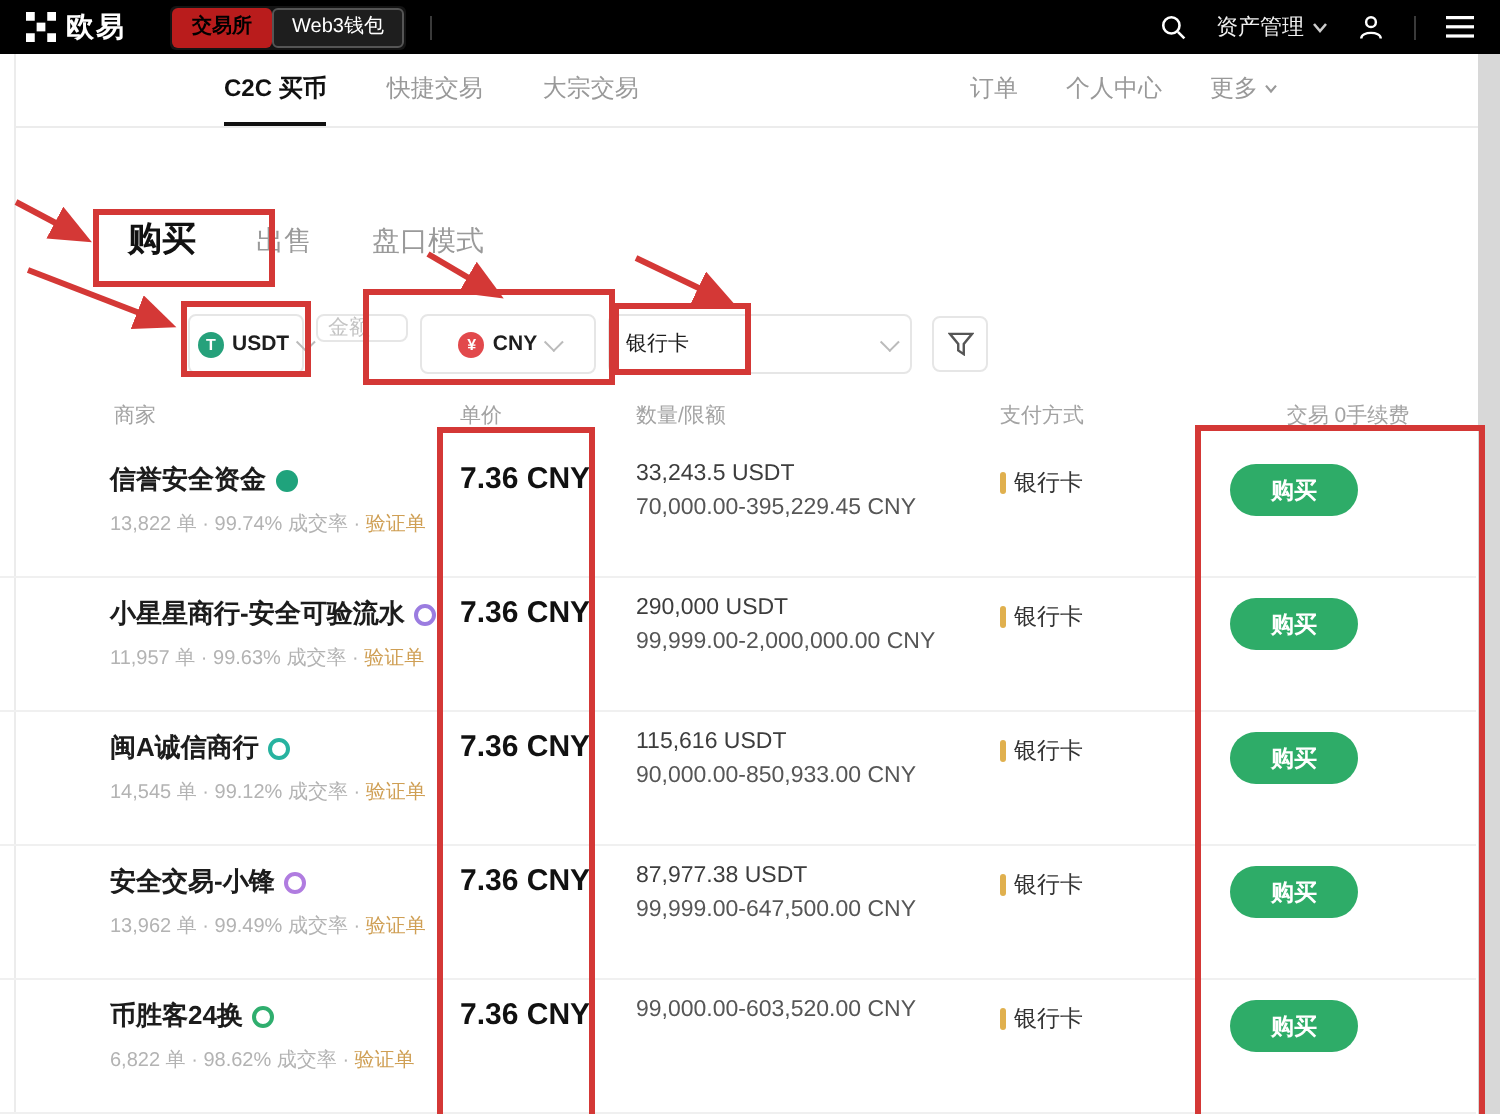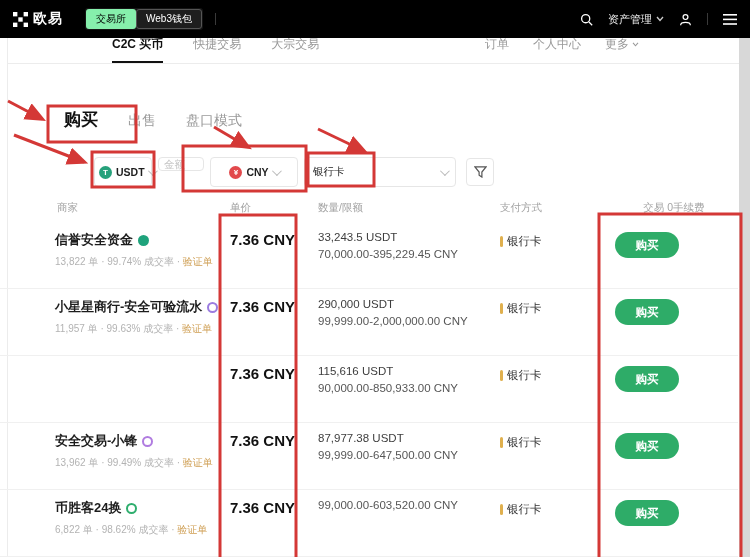--- a/index.html
+++ b/index.html
@@ -2,29 +2,29 @@
 <html lang="zh"><head>
 <meta charset="utf-8">
 <style>
   * { margin:0; padding:0; box-sizing:border-box; }
   html,body { width:750px; height:557px; overflow:hidden; }
   body {
     font-family:"Liberation Sans","DejaVu Sans",sans-serif;
     background:#fff; position:relative; color:#1c1c1c;
   }
   
-  .topbar { position:absolute; left:0; top:0; width:750px; height:38px;
+  .topbar { position:absolute; left:0; top:0; width:750px; height:27px;
     background:#000; display:flex; align-items:center; padding:0 13px; z-index:5; }
   .brand { display:flex; align-items:center; gap:5px; }
   .brand-name { color:#fff; font-size:14px; font-weight:700; letter-spacing:1px; }
   .toggle { display:flex; align-items:center; margin-left:22px; background:#141414;
     border-radius:3px; padding:1px; }
   .toggle-btn { font-size:10px; line-height:1; padding:4px 9px; border-radius:3px;
     border:1px solid transparent; cursor:pointer; white-space:nowrap; }
-  .toggle-btn.active { background:#86efac; color:#000; font-weight:400; }
+  .toggle-btn.active { background:#b91c1c; color:#000; font-weight:700; }
   .toggle-btn.inactive { background:#1e1e1e; color:#fff; border-color:#555; }
   .tb-divider { width:1px; height:12px; background:#3a3a3a; margin-left:12px; }
   .topbar-right { margin-left:auto; display:flex; align-items:center; gap:15px; }
   .asset { display:flex; align-items:center; gap:4px; color:#f0f0f0; font-size:11px; cursor:pointer; }
   .icon-btn { display:flex; align-items:center; cursor:pointer; }
   
   .subnav { position:absolute; left:8px; top:27px; width:731px; height:37px;
     background:#fff; border-bottom:1px solid #ececec; display:flex; align-items:stretch;
     padding:0 100px 0 56px; }
   .subnav-left { display:flex; gap:30px; }
@@ -230,20 +230,33 @@
       <div class="limit">99,999.00-2,000,000.00 CNY</div>
     </div>
     <div class="c-payment">
       <span class="pay-bar"></span>
       <span>银行卡</span>
     </div>
     <button class="buy-btn">购买</button>
   </div>
 
   <div class="row">
+    <div class="c-merchant">
+      <div class="m-name">
+        <span>闽A诚信商行</span>
+        <span class="m-badge" style="border: 2.5px solid rgb(39, 179, 160);"></span>
+      </div>
+      <div class="m-stats">
+        <span>14,545 单</span>
+        <span> · </span>
+        <span>99.12% 成交率</span>
+        <span> · </span>
+        <span class="m-verify">验证单</span>
+      </div>
+    </div>
     <div class="c-price">7.36 CNY</div>
     <div class="c-amount">
       <div>115,616 USDT</div>
       <div class="limit">90,000.00-850,933.00 CNY</div>
     </div>
     <div class="c-payment">
       <span class="pay-bar"></span>
       <span>银行卡</span>
     </div>
     <button class="buy-btn">购买</button>

